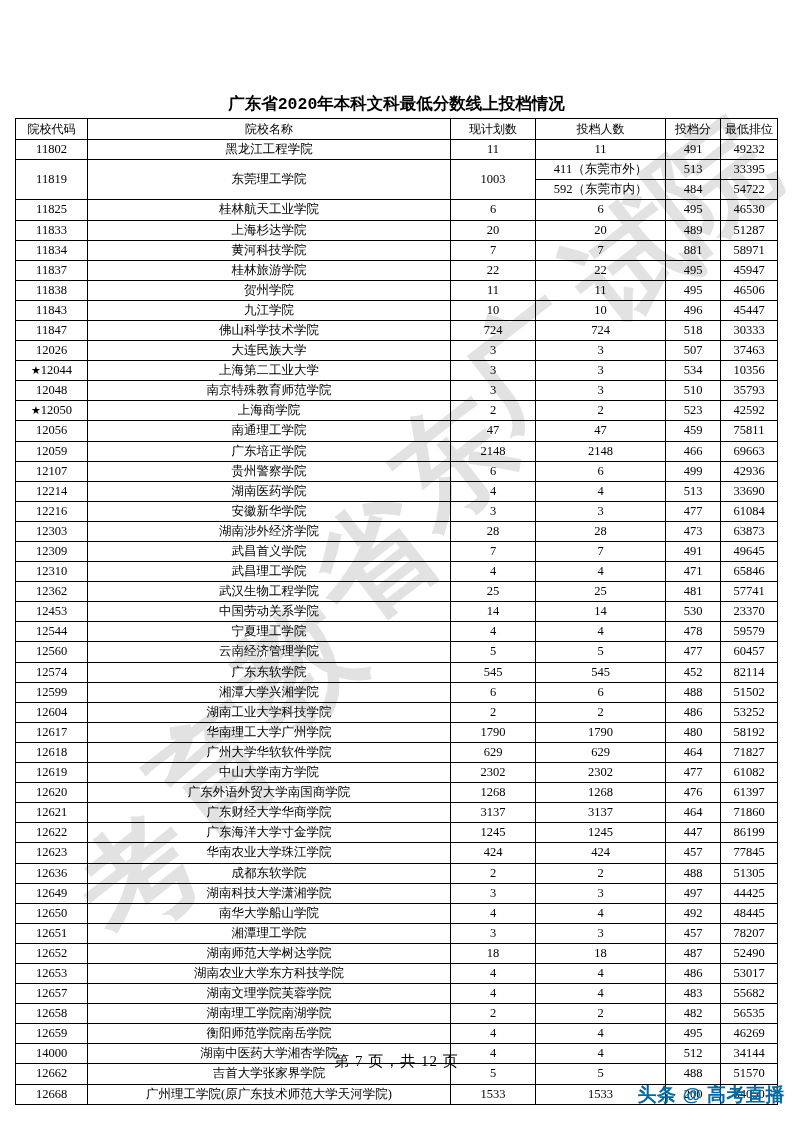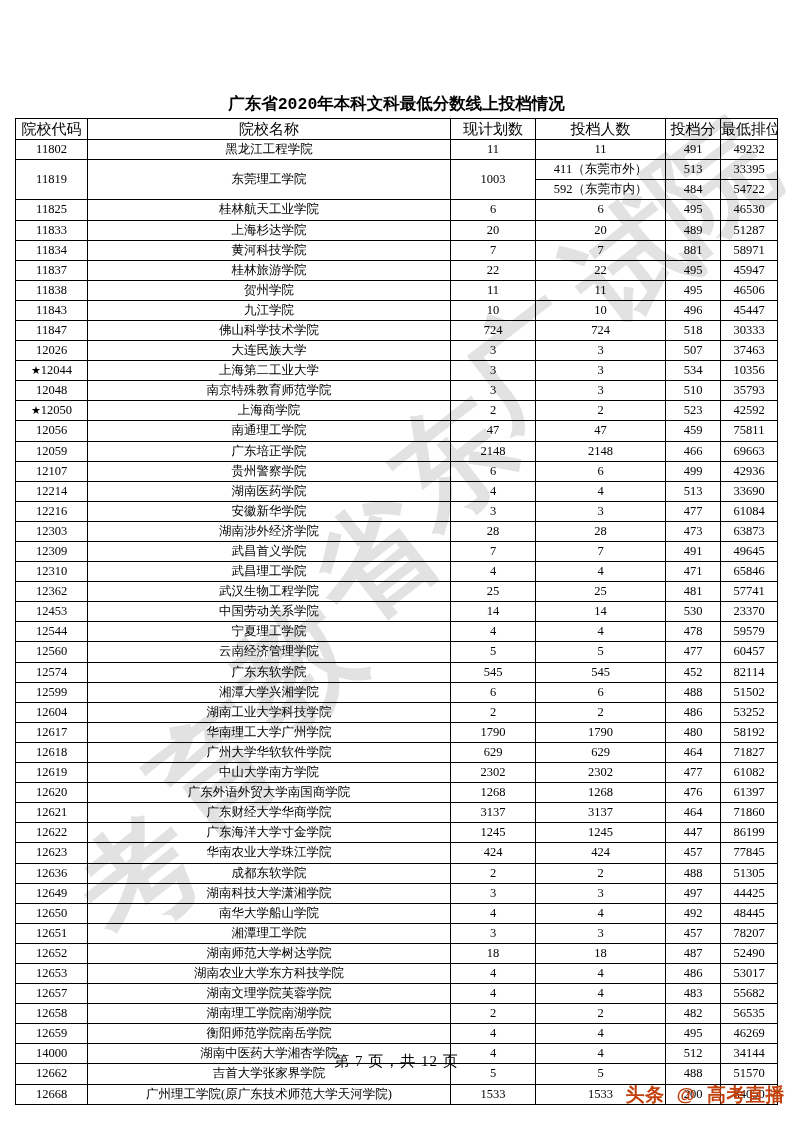--- a/index.html
+++ b/index.html
@@ -58,21 +58,21 @@
     height: 19.1px;
     line-height: 19.1px;
     text-align: center;
     vertical-align: middle;
     font-weight: normal;
     white-space: nowrap;
     overflow: hidden;
     background: transparent;
   }
   table.score-table thead th {
-    font-size: 15px;
+    font-size: 12px;
     height: 20px;
     line-height: 20px;
   }
 
   
   col.c-code  { width: 72px; }
   col.c-name  { width: 363px; }
   col.c-plan  { width: 85px; }
   col.c-cnt   { width: 130px; }
   col.c-score { width: 55px; }
@@ -94,23 +94,23 @@
     letter-spacing: 1px;
     z-index: 3;
   }
 
   #brand {
     position: absolute;
     right: 8px;
     top: 1082px;
     display: flex;
     align-items: center;
-    gap: 12px;
+    gap: 6px;
     z-index: 3;
-    color: #c2410c;
+    color: #0369a1;
     text-align: right;
   }
   #brand .brand-main {
     font-family: "Liberation Sans", "DejaVu Sans", sans-serif;
     font-size: 19px;
     font-weight: bold;
     letter-spacing: 0.5px;
   }
   #brand .brand-at {
     font-family: "Liberation Sans", "DejaVu Sans", sans-serif;

